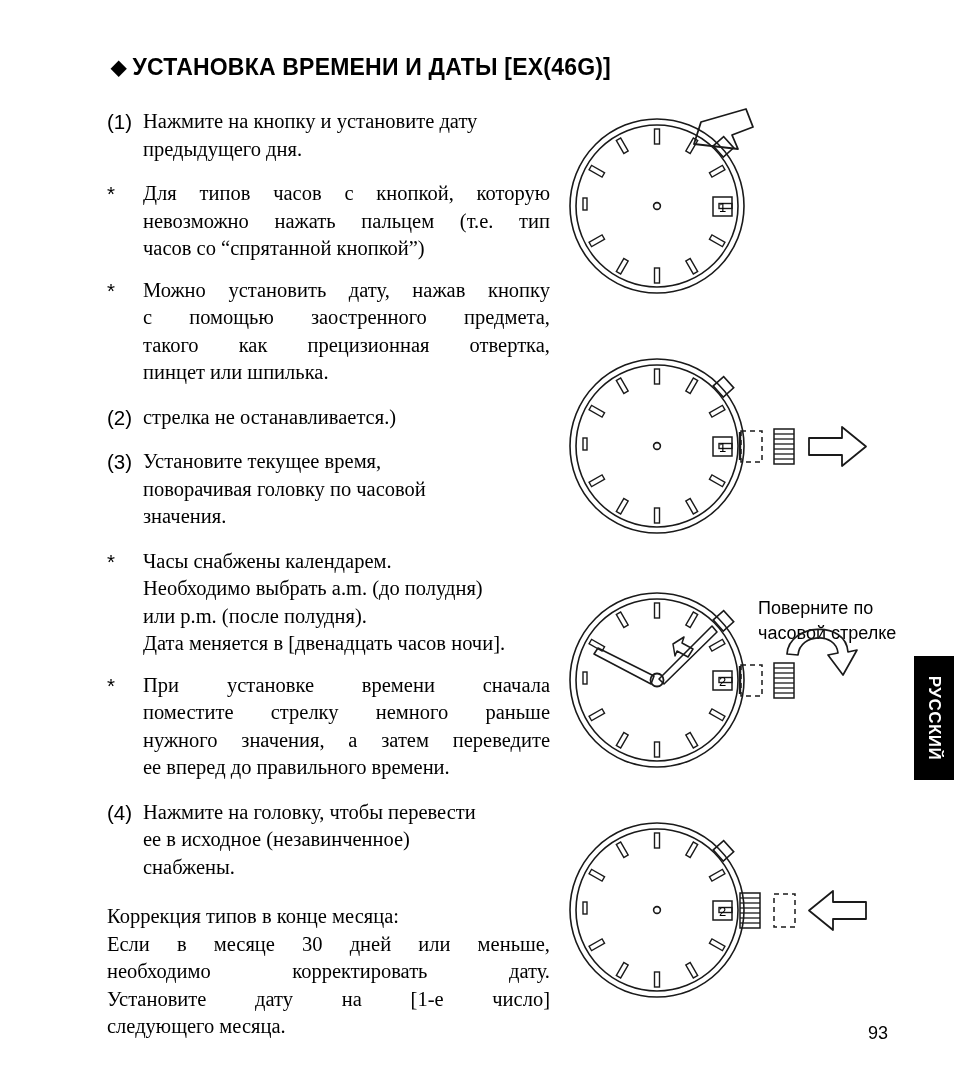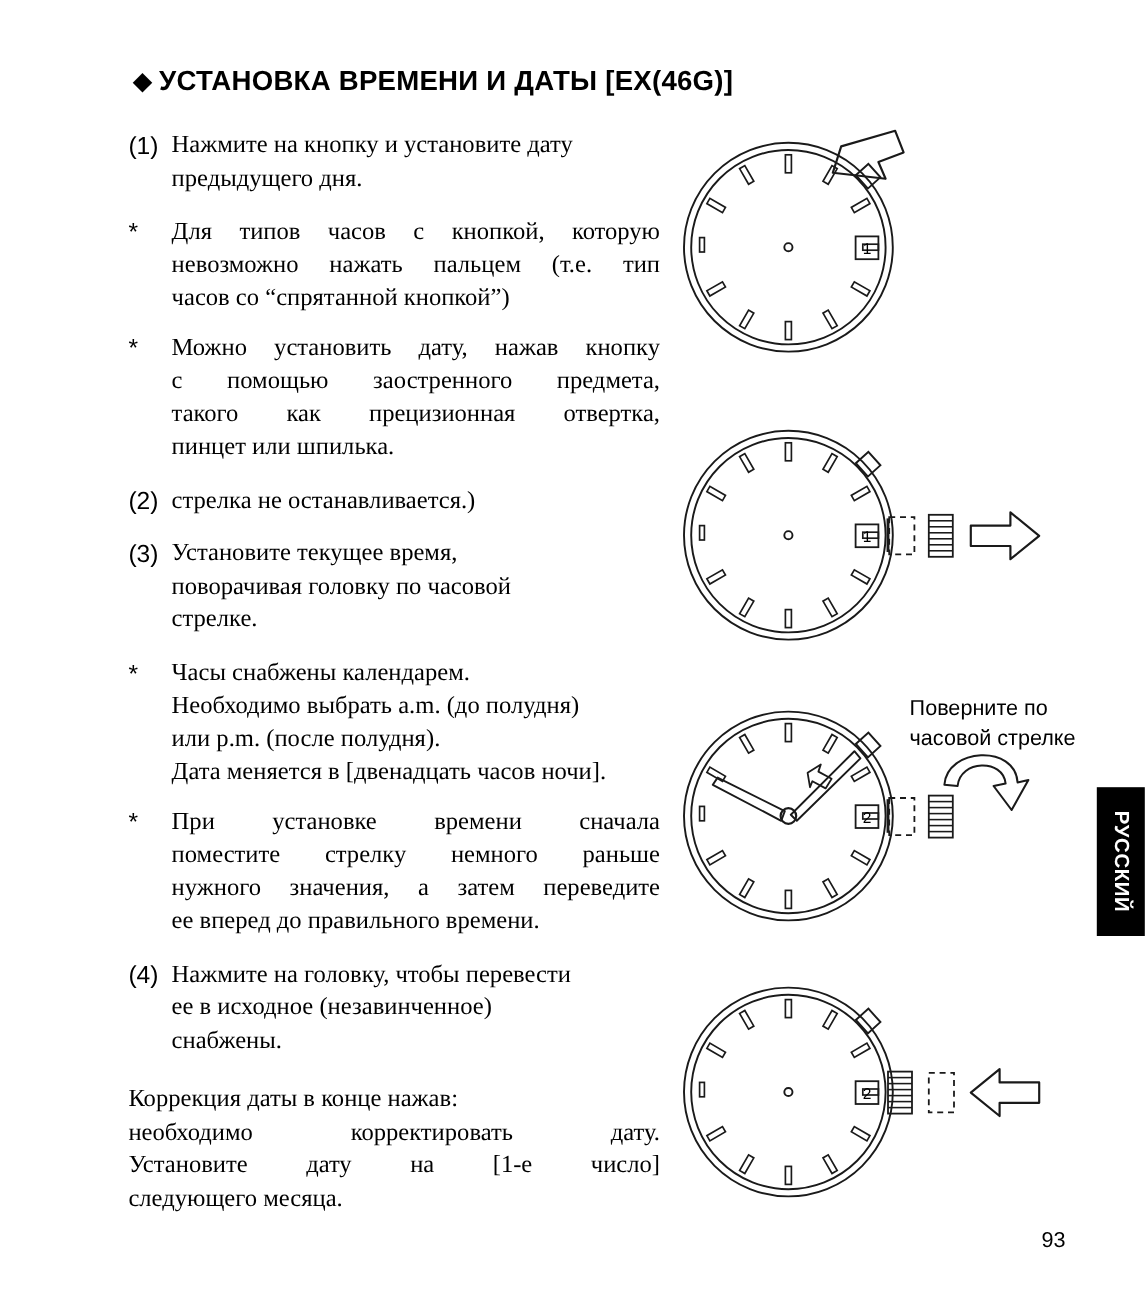--- a/index.html
+++ b/index.html
@@ -154,21 +154,21 @@
     <span class="body">
       <span class="line">стрелка не останавливается.)</span>
     </span>
   </div>
 
   <div class="para">
     <span class="marker">(3)</span>
     <span class="body">
       <span class="line">Установите текущее время,</span>
       <span class="line">поворачивая головку по часовой</span>
-      <span class="line">стрелке.</span>
+      <span class="line">значения.</span>
     </span>
   </div>
 
   <div class="para tight">
     <span class="marker">*</span>
     <span class="body">
       <span class="line">Часы снабжены календарем.</span>
       <span class="line">Необходимо выбрать a.m. (до полудня)</span>
       <span class="line">или p.m. (после полудня).</span>
       <span class="line">Дата меняется в [двенадцать часов ночи].</span>
@@ -189,21 +189,22 @@
     <span class="marker">(4)</span>
     <span class="body">
       <span class="line">Нажмите на головку, чтобы перевести</span>
       <span class="line">ее в исходное (незавинченное)</span>
       <span class="line">снабжены.</span>
     </span>
   </div>
 
   <div class="para plain" style="margin-top:22px;">
     <span class="body">
-      <span class="line">Коррекция даты в конце нажав:</span>
+      <span class="line">Коррекция типов в конце месяца:</span>
+      <span class="line just">Если в месяце 30 дней или меньше,</span>
       <span class="line just">необходимо корректировать дату.</span>
       <span class="line just">Установите дату на [1-е число]</span>
       <span class="line">следующего месяца.</span>
     </span>
   </div>
 </div>
 
 <div class="figure" style="left:560px; top:105px;">
   <svg width="300" height="200" viewBox="0 0 300 200">
     <g fill="none" stroke="#1a1a1a" stroke-width="1.6">
@@ -322,21 +323,21 @@
         <line x1="214" y1="104" x2="234" y2="104" stroke-width="1.3"></line>
         <line x1="214" y1="109" x2="234" y2="109" stroke-width="1.3"></line>
       </g>
 
       <path d="M 249 88 L 282 88 L 282 77 L 306 96.5 L 282 116 L 282 105 L 249 105 Z" stroke-width="1.8" stroke-linejoin="round"></path>
     </g>
     <text x="162.5" y="101.5" font-family="&quot;Liberation Sans&quot;, sans-serif" font-size="13" text-anchor="middle" fill="#000">1</text>
   </svg>
 </div>
 
-<div class="caption" style="left:758px; top:578px;">
+<div class="caption" style="left:758px; top:596px;">
   <span class="line">Поверните по</span>
   <span class="line">часовой стрелке</span>
 </div>
 
 <div class="figure" style="left:560px; top:575px;">
   <svg width="320" height="210" viewBox="0 0 320 210">
     <g fill="none" stroke="#1a1a1a" stroke-width="1.6">
       <circle cx="97" cy="105" r="87"></circle>
       <circle cx="97" cy="105" r="81"></circle>
       <g stroke-width="1.4">

